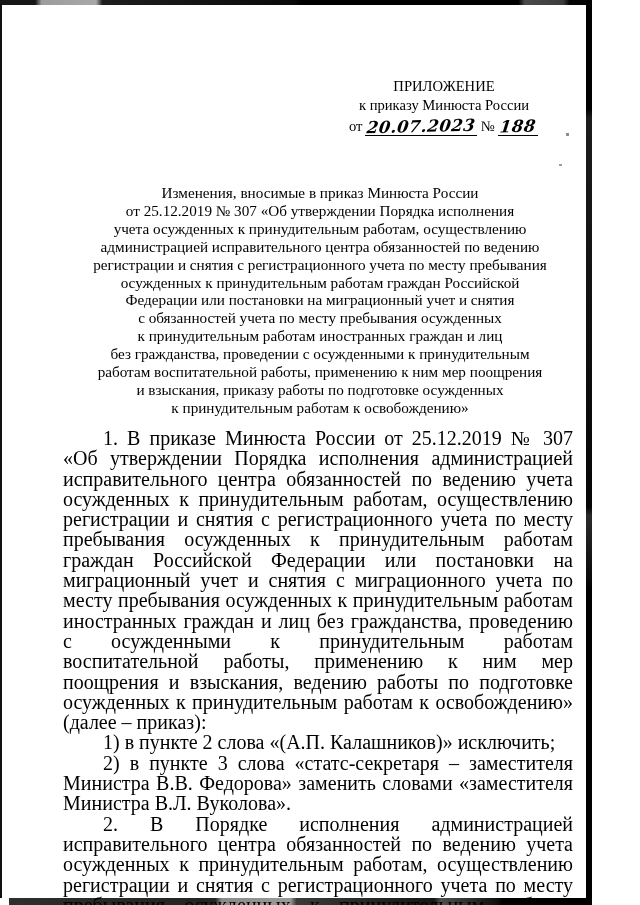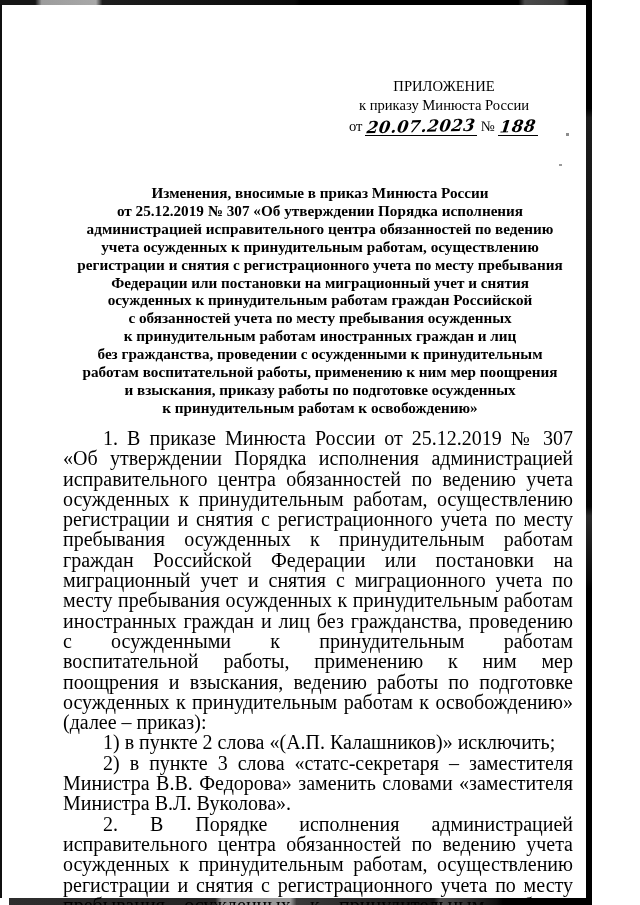--- a/index.html
+++ b/index.html
@@ -78,21 +78,21 @@
     font-size: 16.5px;
     letter-spacing: 0.5px;
     display: inline-block;
     transform: skewX(-8deg) rotate(-1.2deg);
   }
 
   
   .doc-title {
     position: absolute;
     top: 184px; left: 58px; width: 524px;
-    font-weight: bold;
+    font-weight: normal;
     font-size: 15.2px;
     line-height: 17.9px;
     text-align: center;
   }
 
   
   .doc-body {
     position: absolute;
     top: 428px; left: 63px; width: 510px;
     font-size: 20px;
@@ -120,25 +120,25 @@
     <div>ПРИЛОЖЕНИЕ</div>
     <div>к приказу Минюста России</div>
     <div class="stamp-date-row">
       <span>от</span><span class="u-line u-date"><span class="hand">20.07.2023</span></span><span>№</span><span class="u-line u-num"><span class="hand">188</span></span>
     </div>
   </div>
 
   <div class="doc-title">
     <div>Изменения, вносимые в приказ Минюста России</div>
     <div>от 25.12.2019 № 307 «Об утверждении Порядка исполнения</div>
+    <div>учета осужденных к принудительным работам, осуществлению</div>
     <div>администрацией исправительного центра обязанностей по ведению</div>
-    <div>учета осужденных к принудительным работам, осуществлению</div>
     <div>регистрации и снятия с регистрационного учета по месту пребывания</div>
+    <div>осужденных к принудительным работам граждан Российской</div>
     <div>Федерации или постановки на миграционный учет и снятия</div>
-    <div>осужденных к принудительным работам граждан Российской</div>
     <div>с обязанностей учета по месту пребывания осужденных</div>
     <div>к принудительным работам иностранных граждан и лиц</div>
     <div>без гражданства, проведении с осужденными к принудительным</div>
     <div>работам воспитательной работы, применению к ним мер поощрения</div>
     <div>и взыскания, приказу работы по подготовке осужденных</div>
     <div>к принудительным работам к освобождению»</div>
   </div>
 
   <div class="doc-body">
     <p>1. В приказе Минюста России от 25.12.2019 № 307 «Об утверждении Порядка исполнения администрацией исправительного центра обязанностей по ведению учета осужденных к принудительным работам, осуществлению регистрации и снятия с регистрационного учета по месту пребывания осужденных к принудительным работам граждан Российской Федерации или постановки на миграционный учет и снятия с миграционного учета по месту пребывания осужденных к принудительным работам иностранных граждан и лиц без гражданства, проведению с осужденными к принудительным работам воспитательной работы, применению к ним мер поощрения и взыскания, ведению работы по подготовке осужденных к принудительным работам к освобождению» (далее – приказ):</p>

